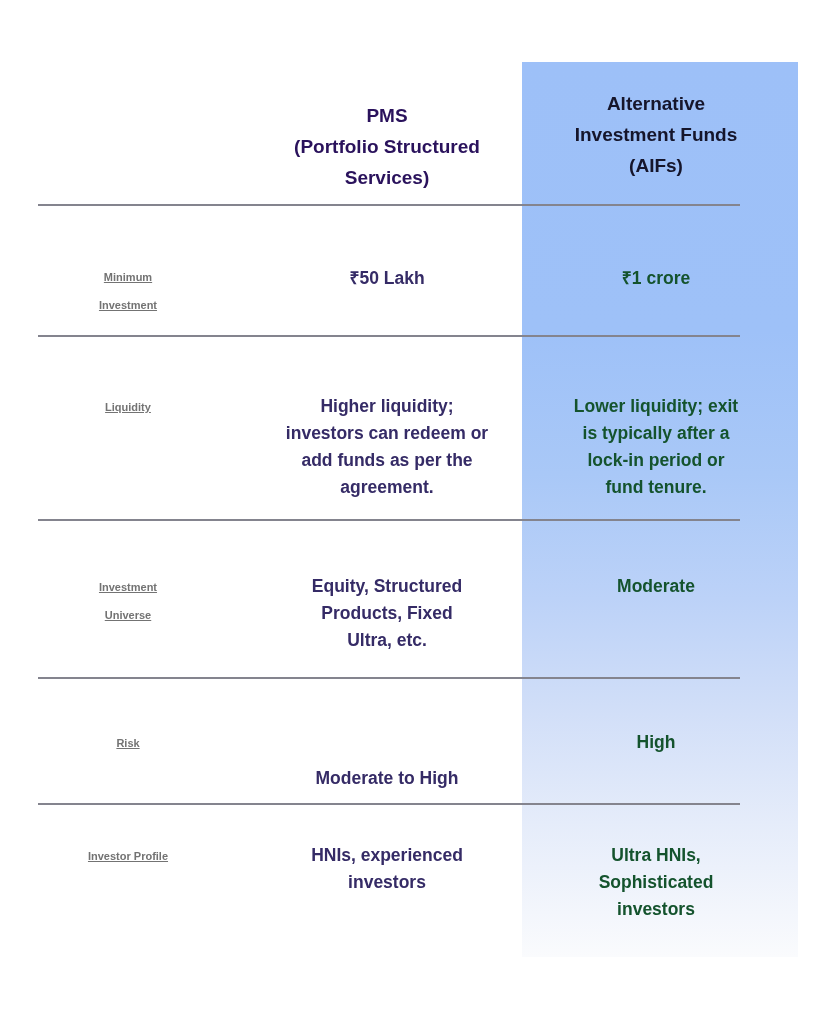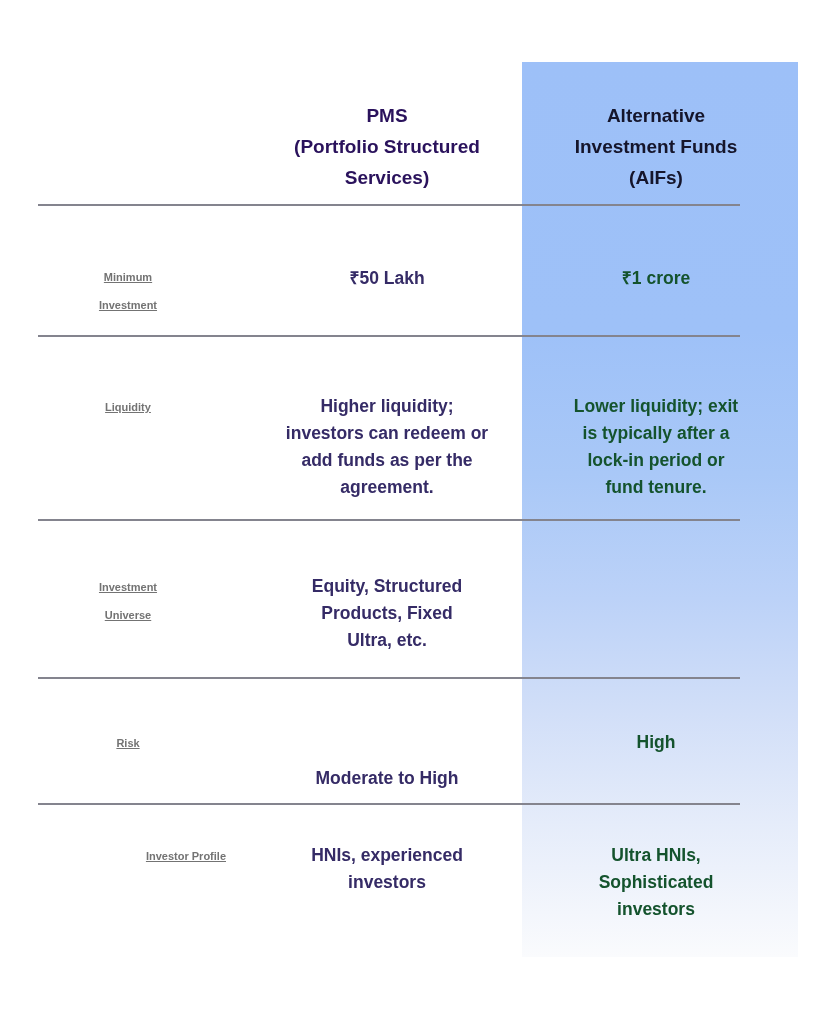--- a/index.html
+++ b/index.html
@@ -72,21 +72,21 @@
 </head>
 <body>
 
 <div class="page">
 
   <div class="aif-band"></div>
 
   <div class="cell header-cell pms-header" style="left:257px; top:100px; width:260px;">PMS
 (Portfolio Structured
 Services)</div>
-  <div class="cell header-cell aif-header" style="left:526px; top:100px; width:260px;">Alternative
+  <div class="cell header-cell aif-header" style="left:526px; top:88px; width:260px;">Alternative
 Investment Funds
 (AIFs)</div>
 
   <div class="divider" style="top:204px;"></div>
   <div class="divider" style="top:335px;"></div>
   <div class="divider" style="top:519px;"></div>
   <div class="divider" style="top:677px;"></div>
   <div class="divider" style="top:803px;"></div>
 
   <div class="cell label-cell" style="left:30px; top:263px; width:196px;">Minimum
@@ -102,25 +102,26 @@
   <div class="cell aif-cell" style="left:541px; top:393px; width:230px;">Lower liquidity; exit
 is typically after a
 lock-in period or
 fund tenure.</div>
 
   <div class="cell label-cell" style="left:30px; top:573px; width:196px;">Investment
 Universe</div>
   <div class="cell pms-cell" style="left:267px; top:573px; width:240px;">Equity, Structured
 Products, Fixed
 Ultra, etc.</div>
+  <div class="cell aif-cell" style="left:541px; top:573px; width:230px;">Moderate</div>
 
   <div class="cell label-cell" style="left:30px; top:729px; width:196px;">Risk</div>
   <div class="cell pms-cell" style="left:267px; top:729px; width:240px;margin-top:36px;">Moderate to High</div>
   <div class="cell aif-cell" style="left:541px; top:729px; width:230px;">High</div>
 
-  <div class="cell label-cell" style="left:30px; top:842px; width:196px;text-align:right;">Investor Profile</div>
+  <div class="cell label-cell" style="left:30px; top:842px; width:196px;">Investor Profile</div>
   <div class="cell pms-cell" style="left:267px; top:842px; width:240px;">HNIs, experienced
 investors</div>
   <div class="cell aif-cell" style="left:541px; top:842px; width:230px;">Ultra HNIs,
 Sophisticated
 investors</div>
 
 </div>
 
 </body></html>

